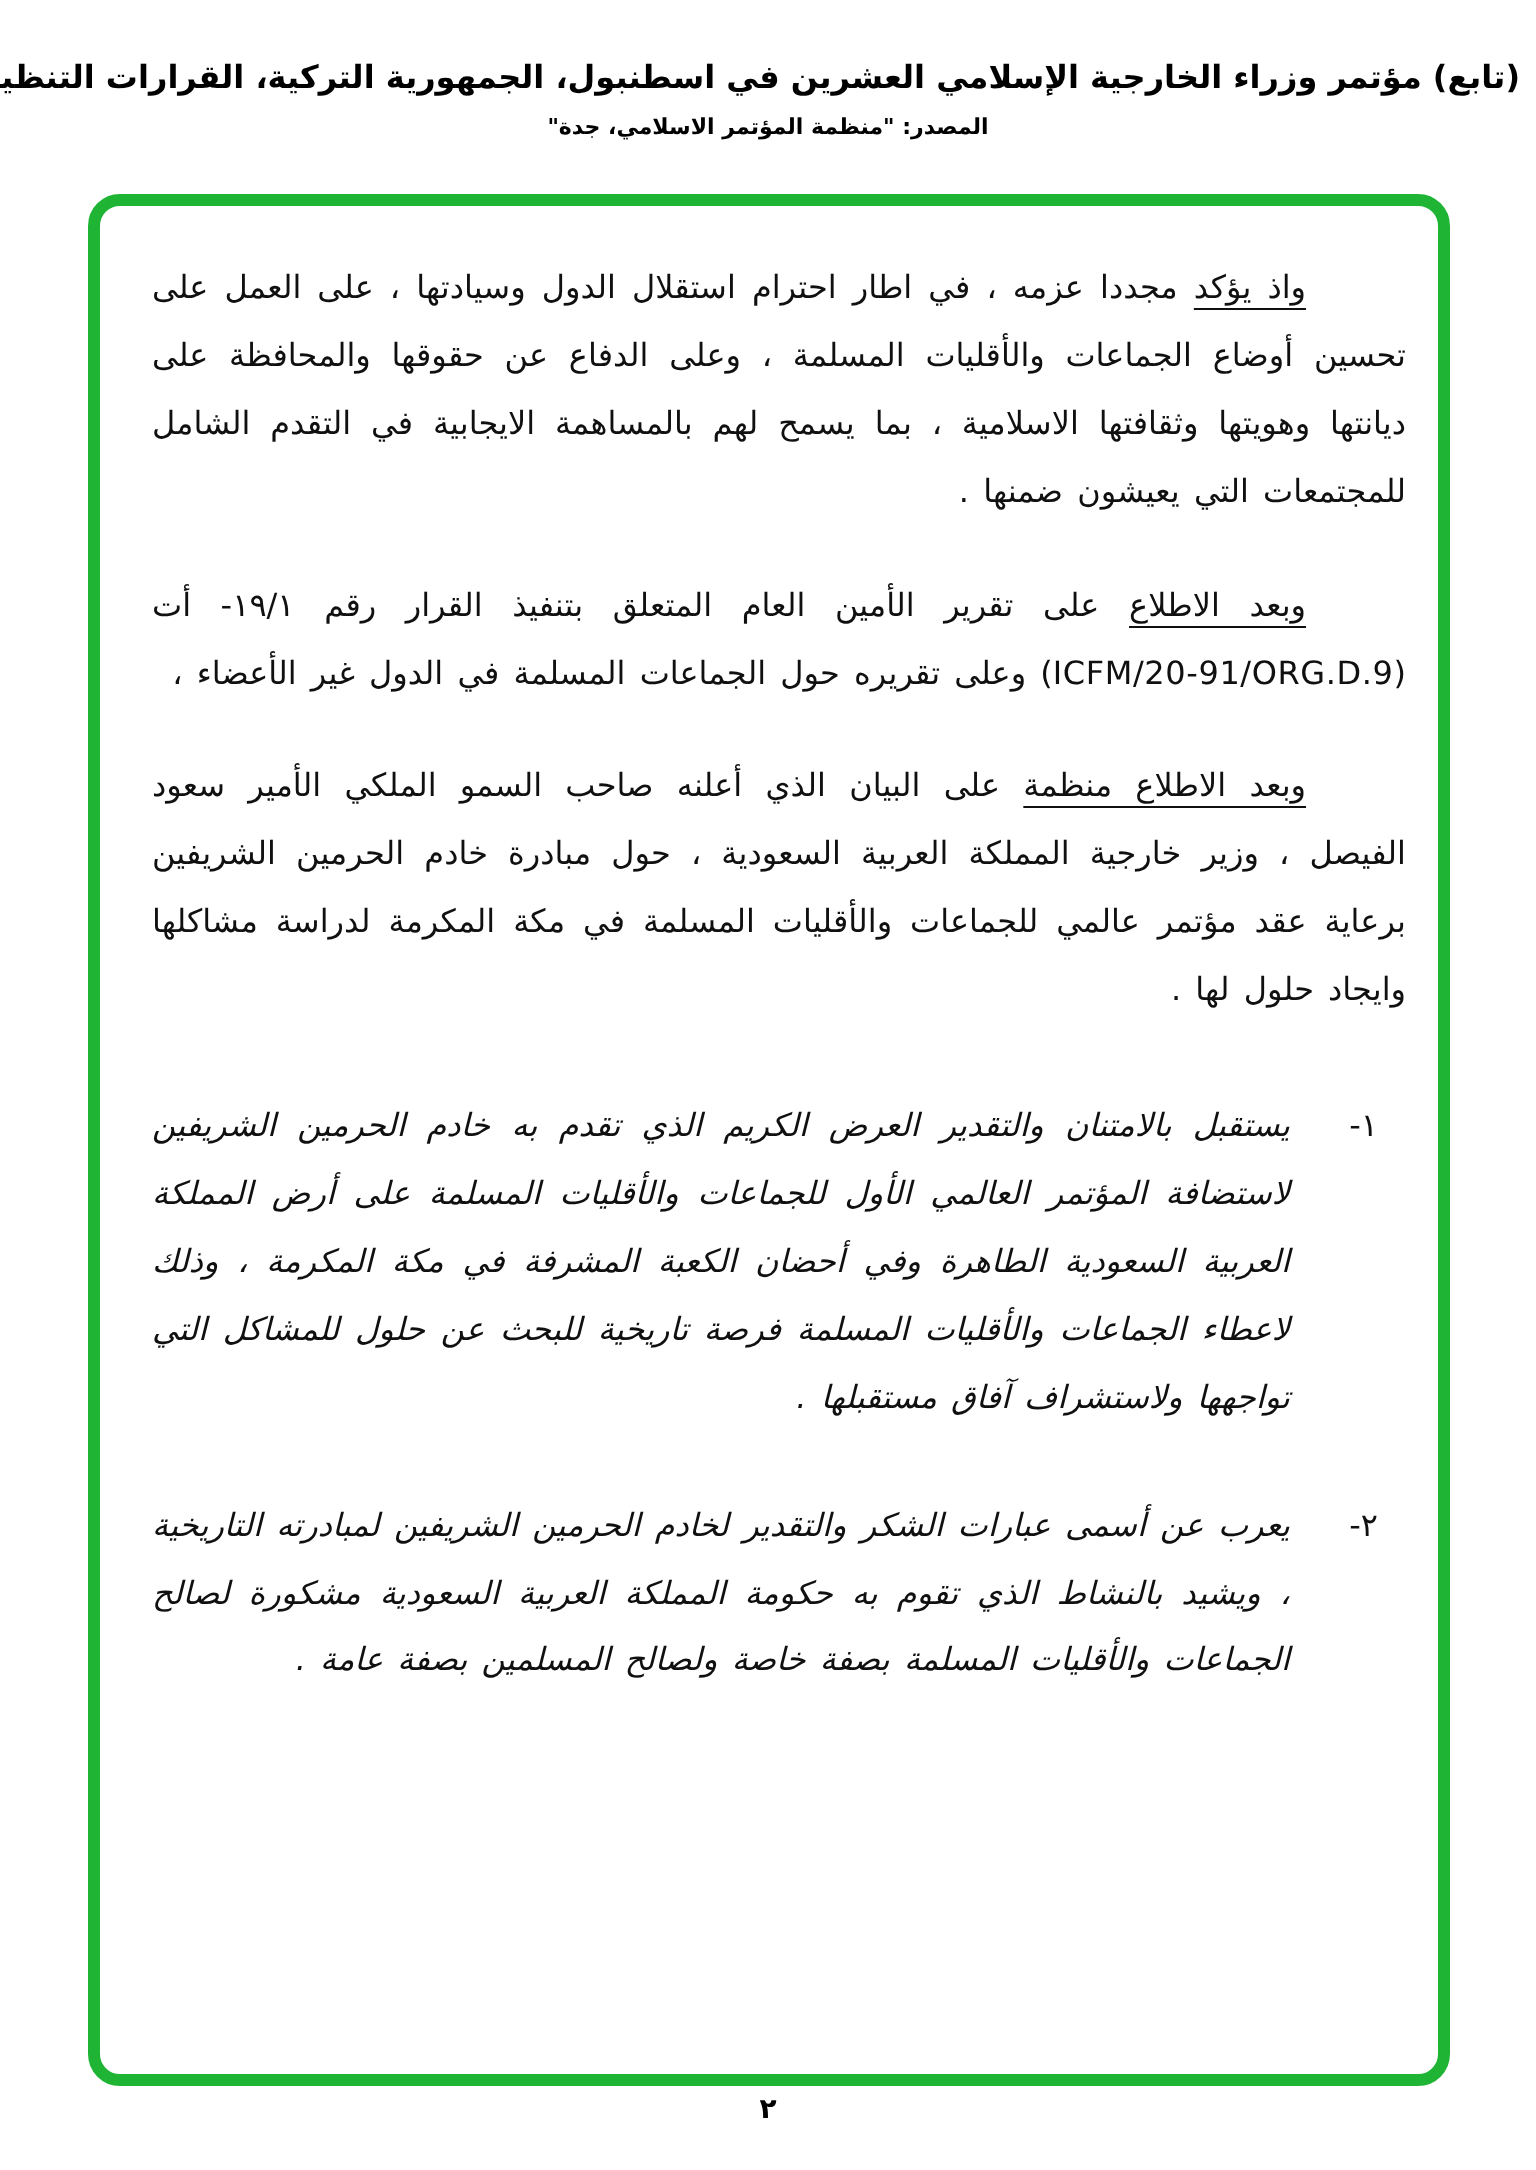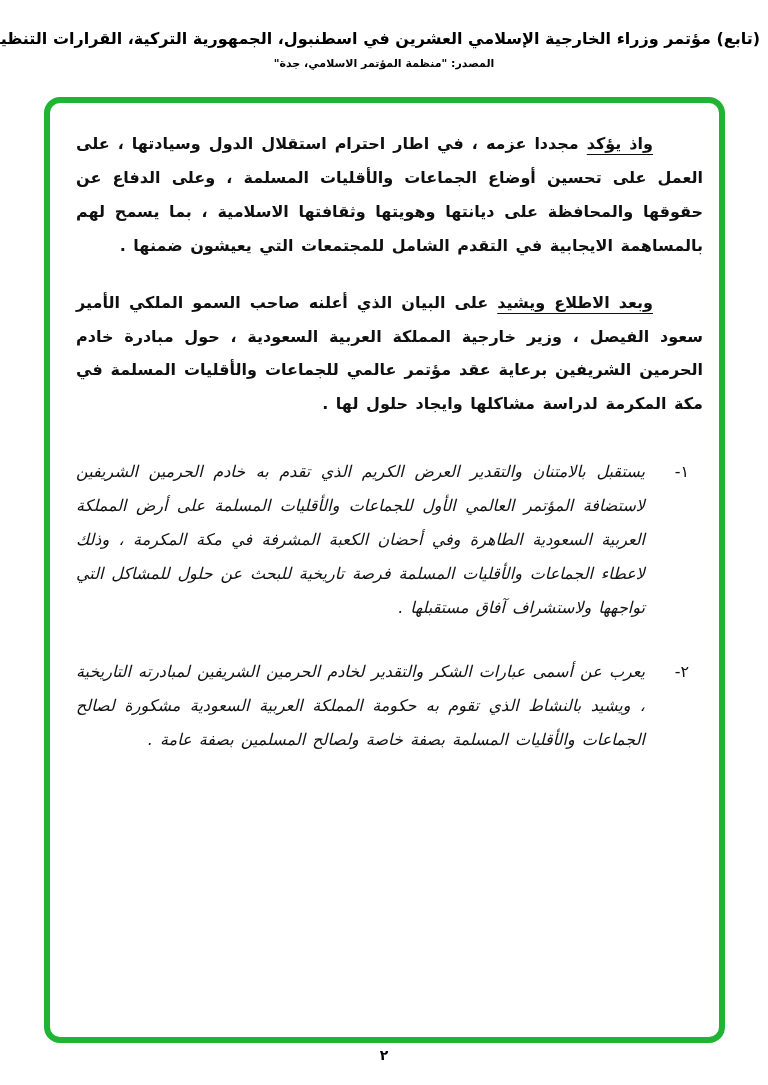--- a/index.html
+++ b/index.html
@@ -36,21 +36,20 @@
     direction:rtl;
     text-align:justify;
     font-size:16px;
     line-height:2.12;
     letter-spacing:0.3px;
     word-spacing:2px;
   }
   .para{
     margin:0 0 23px 0;
     text-indent:50px; 
-    font-weight:bold;
   }
   .lead{
     text-decoration:underline;
     text-underline-offset:5px;
     text-decoration-thickness:1px;
   }
   .items{margin-top:34px;}
   .item{
     display:flex;           
     align-items:flex-start;
@@ -84,22 +83,23 @@
   <div class="header">
     <div class="header-line1">(تابع) مؤتمر وزراء الخارجية الإسلامي العشرين في اسطنبول، الجمهورية التركية، القرارات التنظيمية، القرار الرقم ٢٠/٥-أت</div>
     <div class="header-line2">المصدر: "منظمة المؤتمر الاسلامي، جدة"</div>
   </div>
 
   <div class="frame">
     <div class="content">
 
       <p class="para"><span class="lead">واذ يؤكد</span><span> مجددا عزمه ، في اطار احترام استقلال الدول وسيادتها ، على العمل على تحسين أوضاع الجماعات والأقليات المسلمة ، وعلى الدفاع عن حقوقها والمحافظة على ديانتها وهويتها وثقافتها الاسلامية ، بما يسمح لهم بالمساهمة الايجابية في التقدم الشامل للمجتمعات التي يعيشون ضمنها .</span></p>
 
+      <p class="para"><span class="lead">وبعد الاطلاع</span><span> على تقرير الأمين العام المتعلق بتنفيذ القرار رقم ١٩/١- أت (ICFM/20-91/ORG.D.9) وعلى تقريره حول الجماعات المسلمة في الدول غير الأعضاء ،</span></p>
 
-      <p class="para"><span class="lead">وبعد الاطلاع ويشيد</span><span> على البيان الذي أعلنه صاحب السمو الملكي الأمير سعود الفيصل ، وزير خارجية المملكة العربية السعودية ، حول مبادرة خادم الحرمين الشريفين برعاية عقد مؤتمر عالمي للجماعات والأقليات المسلمة في مكة المكرمة لدراسة مشاكلها وايجاد حلول لها .</span></p>
+      <p class="para"><span class="lead">وبعد الاطلاع منظمة</span><span> على البيان الذي أعلنه صاحب السمو الملكي الأمير سعود الفيصل ، وزير خارجية المملكة العربية السعودية ، حول مبادرة خادم الحرمين الشريفين برعاية عقد مؤتمر عالمي للجماعات والأقليات المسلمة في مكة المكرمة لدراسة مشاكلها وايجاد حلول لها .</span></p>
 
       <div class="items">
 
         <div class="item">
           <div class="item-num">١-</div>
           <div class="item-text">يستقبل بالامتنان والتقدير العرض الكريم الذي تقدم به خادم الحرمين الشريفين لاستضافة المؤتمر العالمي الأول للجماعات والأقليات المسلمة على أرض المملكة العربية السعودية الطاهرة وفي أحضان الكعبة المشرفة في مكة المكرمة ، وذلك لاعطاء الجماعات والأقليات المسلمة فرصة تاريخية للبحث عن حلول للمشاكل التي تواجهها ولاستشراف آفاق مستقبلها .</div>
         </div>
 
         <div class="item">
           <div class="item-num">٢-</div>

